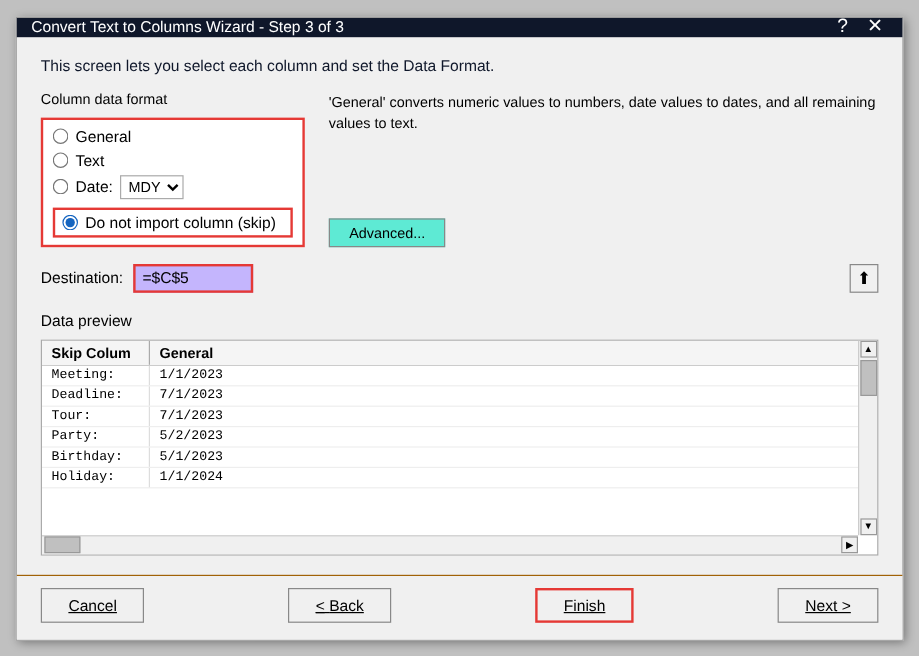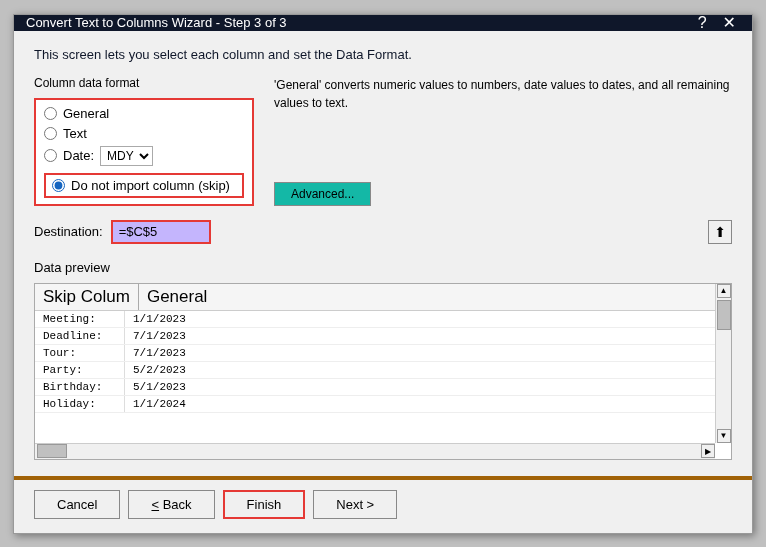--- a/index.html
+++ b/index.html
@@ -127,21 +127,21 @@
     .general-text {
       font-size: 12px;
       color: #000;
       line-height: 1.5;
       margin-bottom: 14px;
     }
     .advanced-btn {
       align-self: flex-start;
       padding: 4px 16px;
       font-size: 12px;
-      background: #14b8a6;
+      background: #5eead4;
       border: 1px solid #888;
       cursor: pointer;
     }
     .destination-row {
       display: flex;
       align-items: center;
       gap: 8px;
       margin-bottom: 16px;
     }
     .destination-label {
@@ -194,22 +194,22 @@
       position: relative;
       min-height: 170px;
     }
     .preview-header {
       display: flex;
       background: white;
       border-bottom: 1px solid #ccc;
     }
     .preview-col-header {
       padding: 3px 8px;
-      font-size: 17px;
-      font-weight: normal;
+      font-size: 12px;
+      font-weight: bold;
       border-right: 1px solid #aaa;
       background: #f5f5f5;
       min-width: 90px;
     }
     .preview-col-header.general {
       flex: 1;
     }
     .preview-body {
       flex: 1;
       overflow: hidden;
@@ -273,24 +273,25 @@
     .scrollbar-thumb-h {
       height: 14px;
       width: 30px;
       background: #c0c0c0;
       border: 1px solid #999;
       margin-left: 2px;
     }
     .dialog-footer {
       padding: 10px 20px 14px;
       display: flex;
-      justify-content: flex-start;
+      justify-content: space-between;
       gap: 8px;
-      border-top: 4px solid #a16207;
-      background: #f0f0f0;
+      border-top: 1px solid #a16207;
+      background: #f0f0f0;
+      text-decoration: underline;
     }
     .footer-btn {
       padding: 5px 22px;
       font-size: 13px;
       background: #f0f0f0;
       border: 1px solid #888;
       cursor: pointer;
       min-width: 80px;
     }
     .footer-btn.finish {

